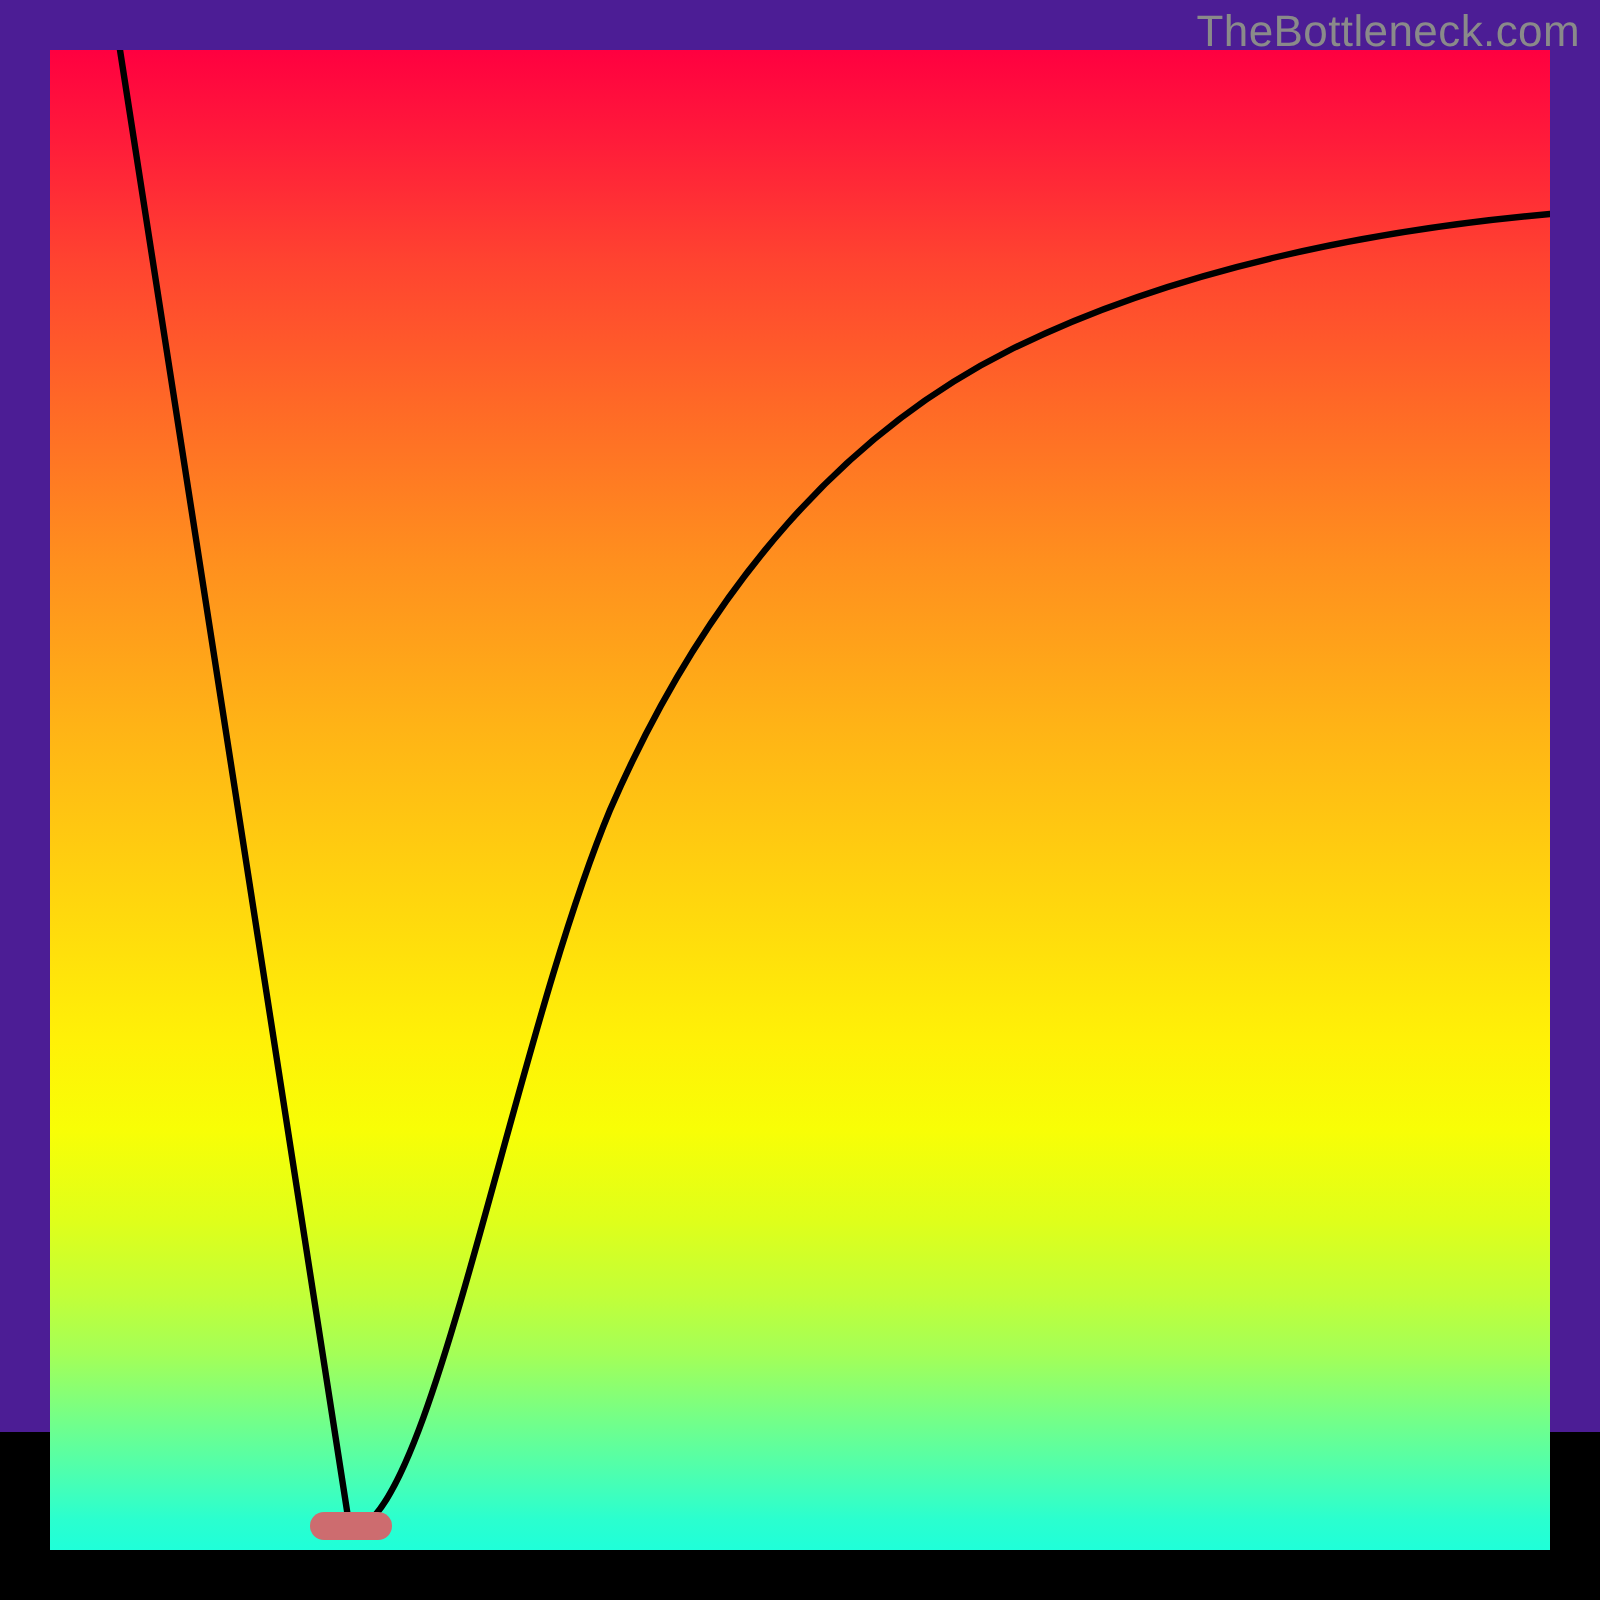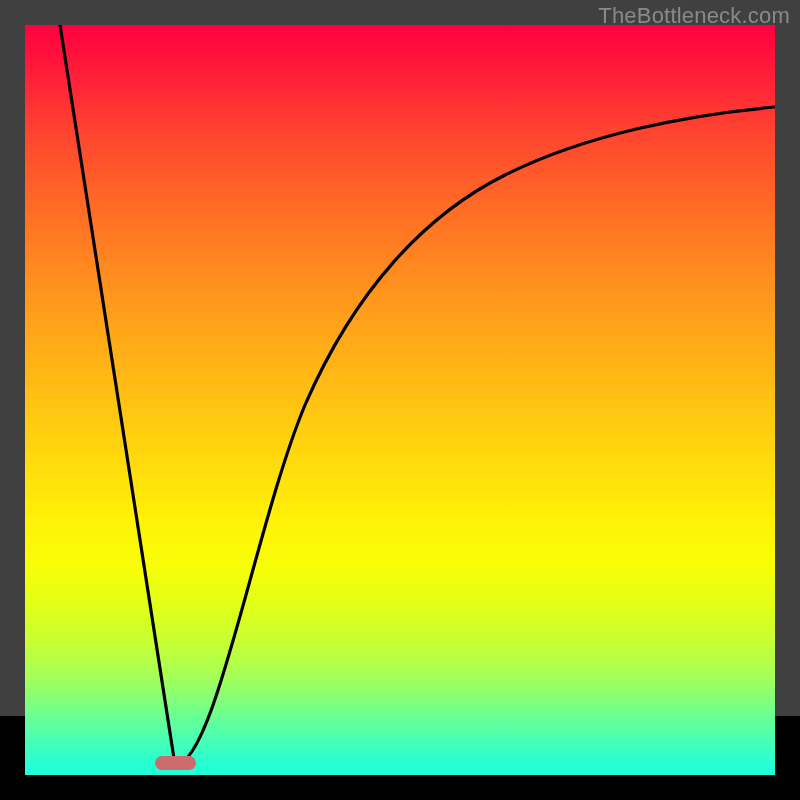--- a/index.html
+++ b/index.html
@@ -8,21 +8,21 @@
     width: 800px;
     height: 800px;
     background: #000;
     overflow: hidden;
     font-family: Arial, Helvetica, sans-serif;
   }
   .outer {
     position: relative;
     width: 800px;
     height: 716px;
-    background: #404040;
+    background: #4c1d95;
   }
   .plot {
     position: absolute;
     left: 25px;
     top: 25px;
     width: 750px;
     height: 750px;
     
     background: #fff;
     background: linear-gradient(

